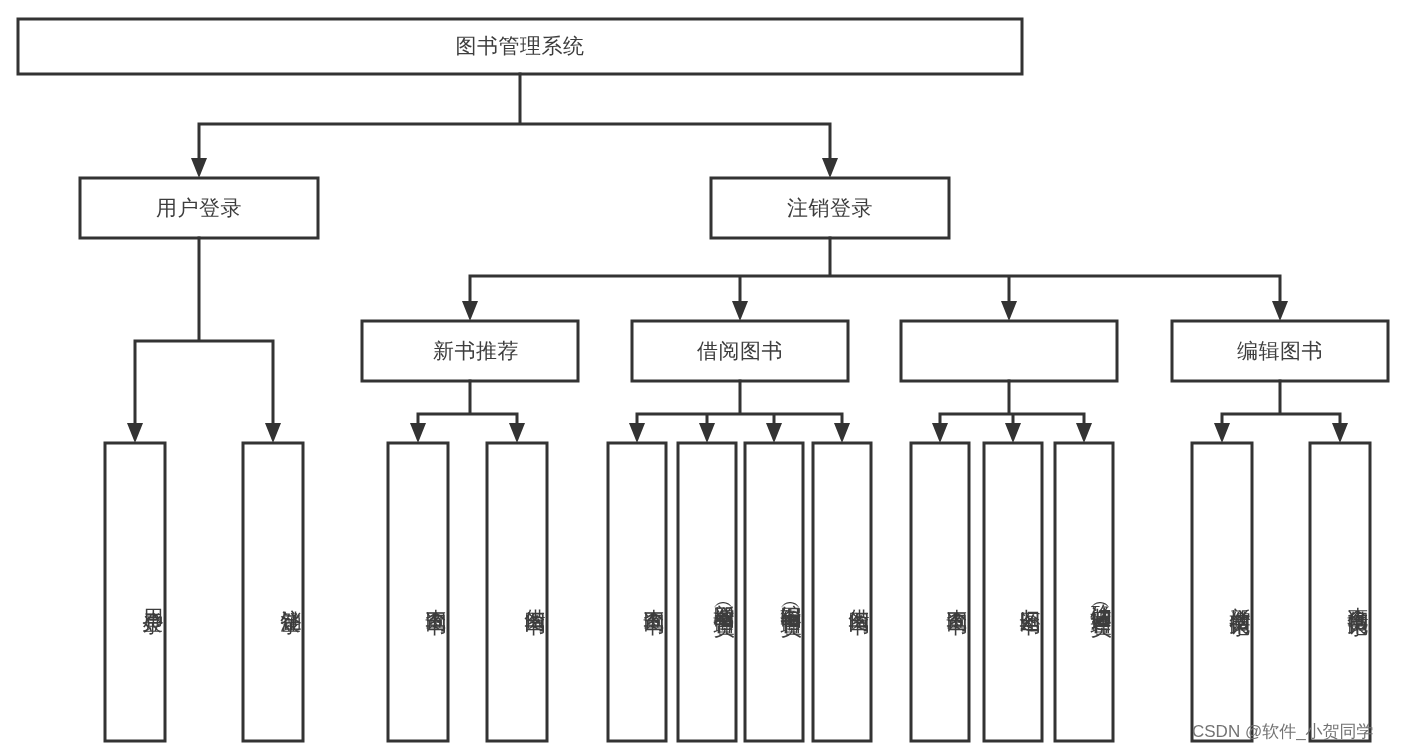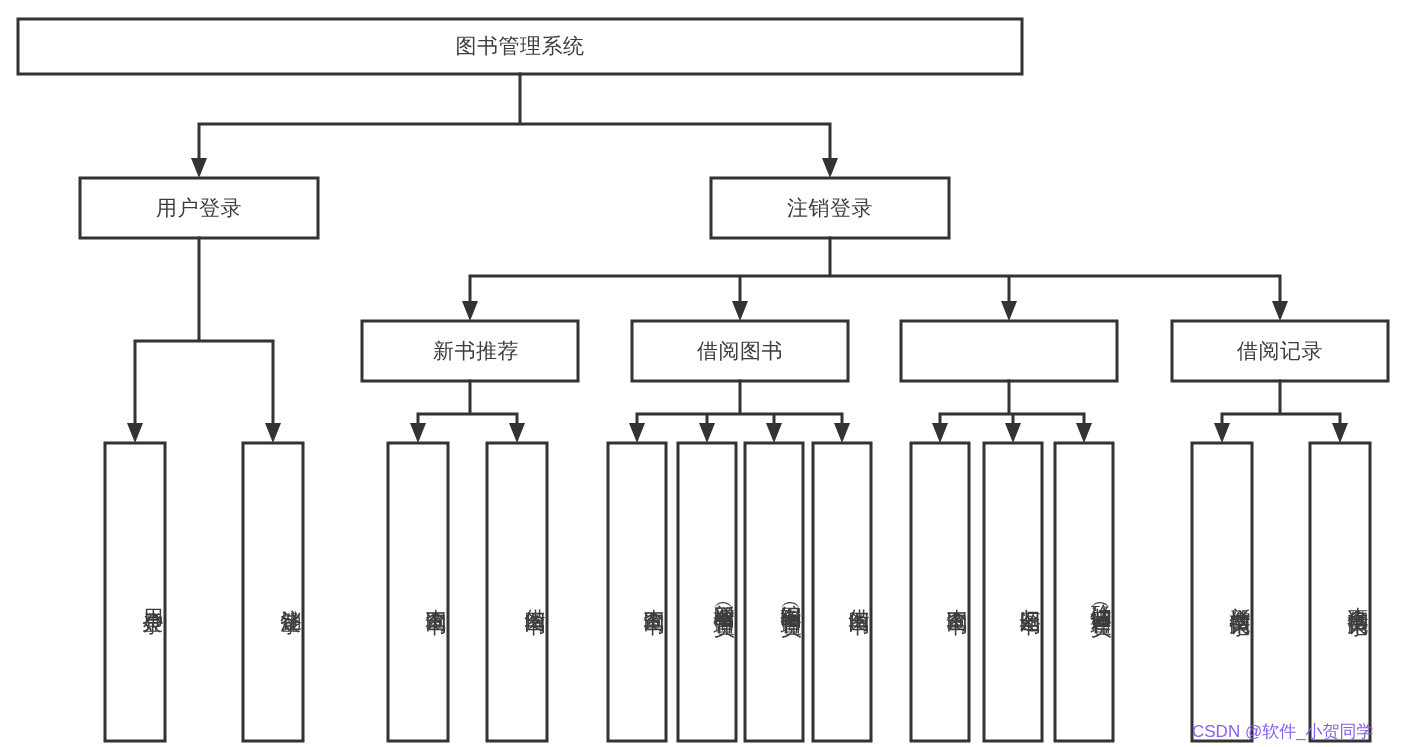--- a/index.html
+++ b/index.html
@@ -65,21 +65,21 @@
     align-items: flex-start;
     justify-content: center;
     padding-top: 8px;
     letter-spacing: 2px;
   }
   .watermark {
     position: absolute;
     left: 1192px;
     top: 714px;
     font-size: 17px;
-    color: #8b5cf6;
+    color: #737373;
     font-family: "Liberation Sans", "DejaVu Sans", sans-serif;
     white-space: nowrap;
     pointer-events: none;
   }
 </style>
 </head>
 <body>
 
 <div id="diagram-root">
 
@@ -147,21 +147,21 @@
     <polygon class="arrow-head" points="1332,417 1348,417 1340,437"></polygon>
   </svg>
 
   <div class="node-label horizontal" style="left:18px; top:13px; width:1004px; height:55px;">图书管理系统</div>
 
   <div class="node-label horizontal" style="left:80px; top:172px; width:238px; height:60px;">用户登录</div>
   <div class="node-label horizontal" style="left:711px; top:172px; width:238px; height:60px;">注销登录</div>
 
   <div class="node-label horizontal" style="left:362px; top:315px; width:216px; height:60px;padding-left:12px;">新书推荐</div>
   <div class="node-label horizontal" style="left:632px; top:315px; width:216px; height:60px;">借阅图书</div>
-  <div class="node-label horizontal" style="left:1172px; top:315px; width:216px; height:60px;">借阅记录</div>
+  <div class="node-label horizontal" style="left:1172px; top:315px; width:216px; height:60px;">编辑图书</div>
 
   <div class="node-label vertical" style="left:105px; top:437px; width:60px; height:298px;">用户登录</div>
   <div class="node-label vertical" style="left:243px; top:437px; width:60px; height:298px;">注销登录</div>
 
   <div class="node-label vertical" style="left:388px; top:437px; width:60px; height:298px;">查询图书</div>
   <div class="node-label vertical" style="left:487px; top:437px; width:60px; height:298px;">借阅图书</div>
 
   <div class="node-label vertical" style="left:608px; top:437px; width:58px; height:298px;">查询图书</div>
   <div class="node-label vertical" style="left:678px; top:437px; width:58px; height:298px;">新增图书（管理员）</div>
   <div class="node-label vertical" style="left:745px; top:437px; width:58px; height:298px;">编辑图书（管理员）</div>

